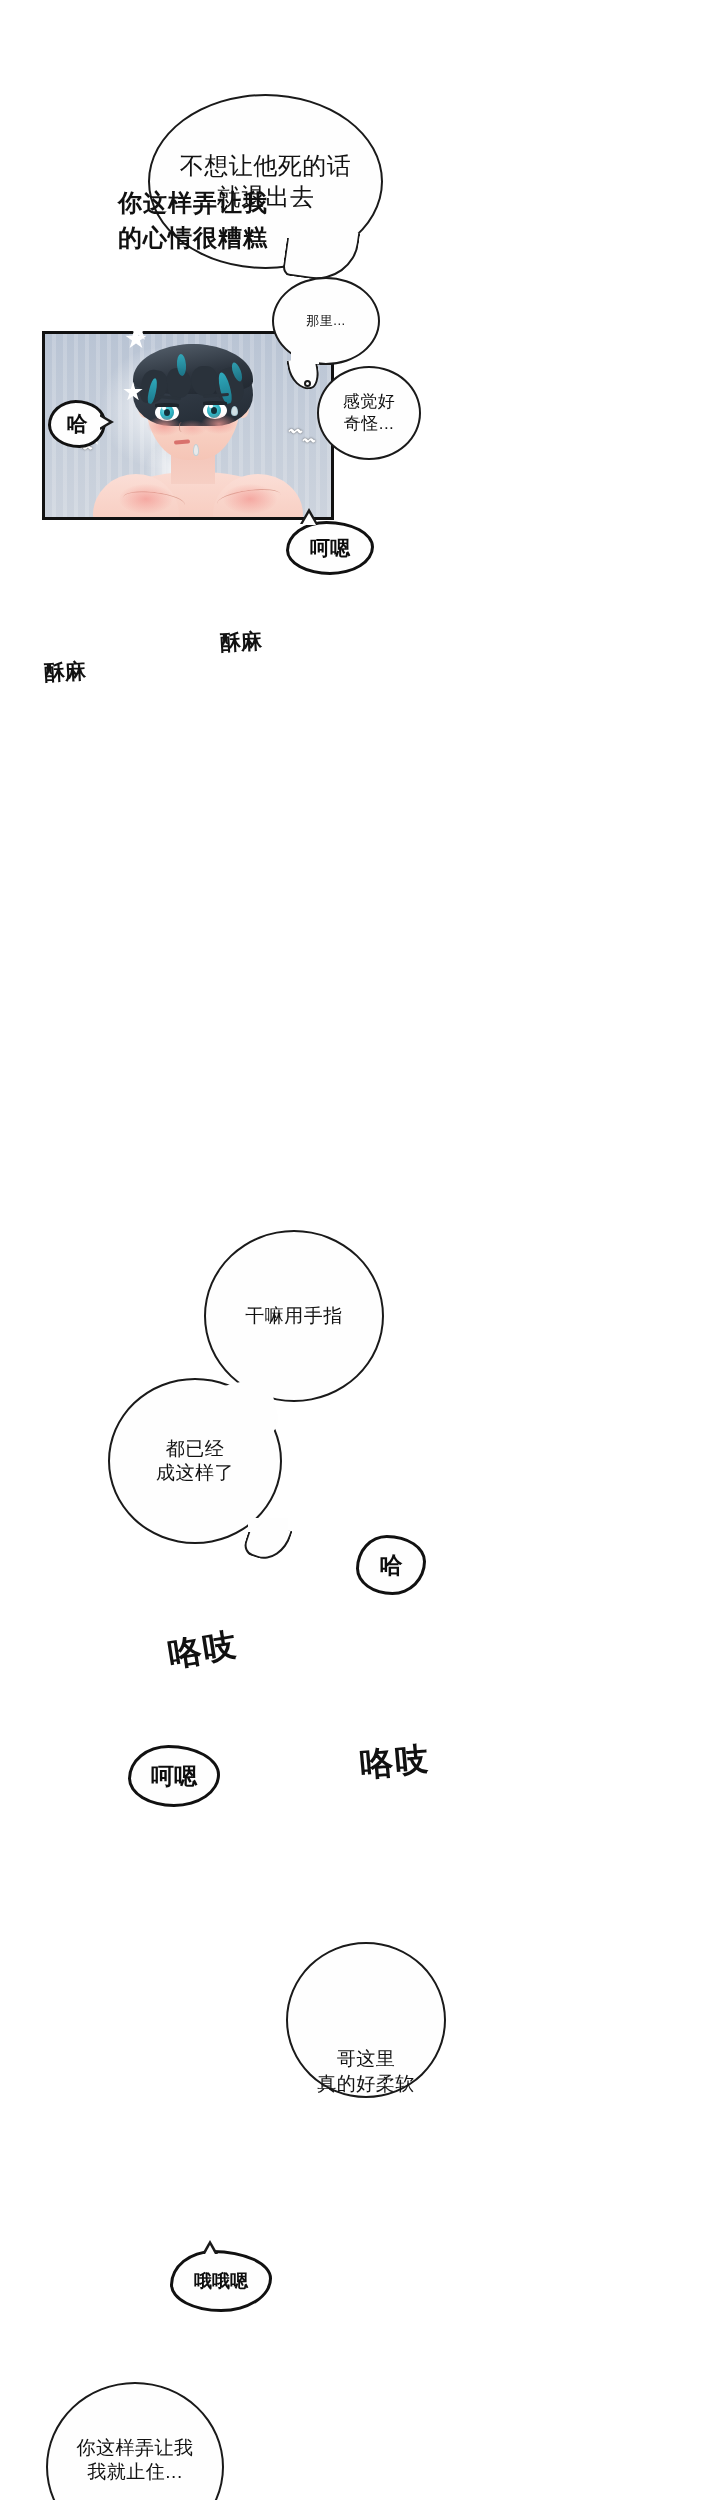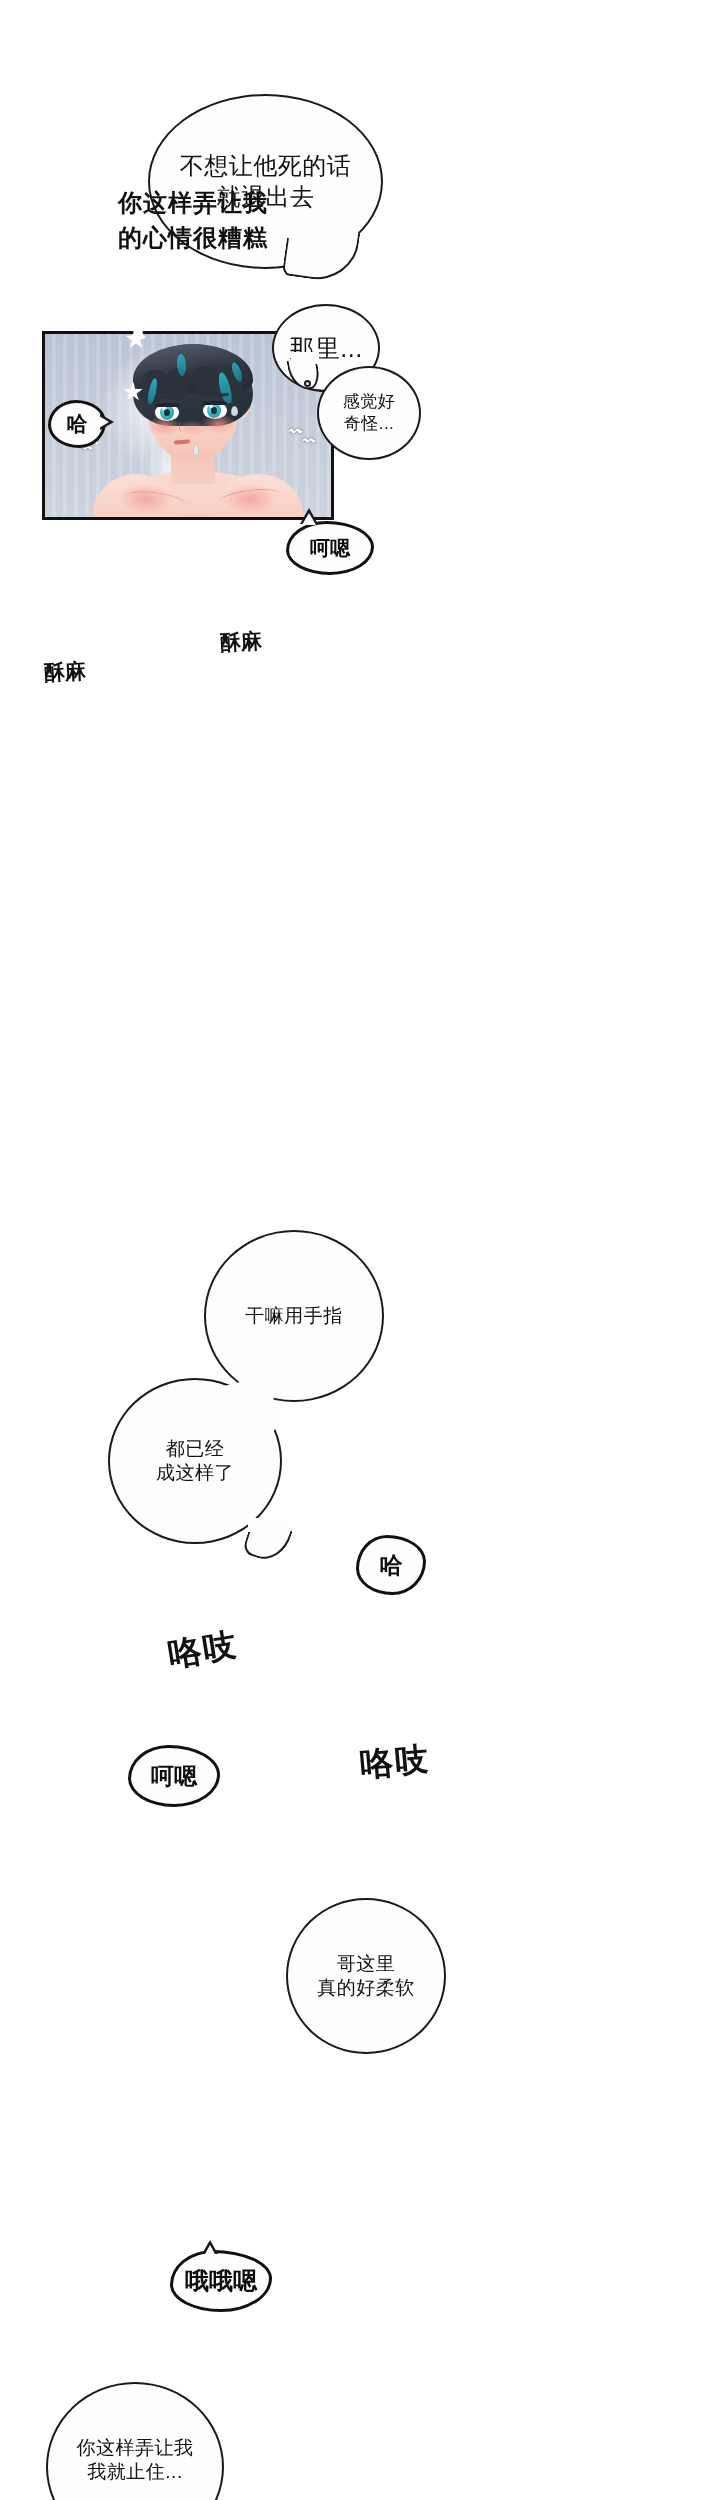--- a/index.html
+++ b/index.html
@@ -332,21 +332,21 @@
 
     <div class="squiggle" style="left:44px; top:86px; font-size:13px;">〰</div>
     <div class="squiggle" style="left:36px; top:104px; font-size:11px;">〰</div>
     <div class="squiggle" style="left:244px; top:86px; font-size:13px;">〰</div>
     <div class="squiggle" style="left:258px; top:96px; font-size:12px;">〰</div>
   </div>
 
   <div class="star" style="left:126px; top:318px; width:24px; height:24px; background:#ffffff;
               filter:drop-shadow(0 0 1.4px #3a3a3a);"></div>
 
-  <div class="bubble round" style="left:272px; top:304px; width:108px; height:88px; font-size:25px;">
+  <div class="bubble round" style="left:272px; top:277px; width:108px; height:88px; font-size:13px;">
     <span class="bubble-text">那里...</span>
   </div>
   <div style="position:absolute; left:289px; top:358px; width:30px; height:32px;
               background:#fefefe; border:2.5px solid #1a1a1a; border-top:none;
               border-radius:0 0 40% 70% / 0 0 70% 90%; transform:rotate(-10deg);"></div>
   <div style="position:absolute; left:291px; top:352px; width:28px; height:12px; background:#fefefe;"></div>
 
   <div class="bubble round" style="left:317px; top:366px; width:104px; height:94px; font-size:17px;">
     <span class="bubble-text">感觉好
 奇怪...</span>
@@ -407,26 +407,26 @@
   </div>
 
   <div class="rough" style="left:128px; top:1745px; width:92px; height:62px; font-size:23px;
               border-radius:44% 56% 50% 50% / 54% 48% 52% 46%;">
     <span class="bubble-text">呵嗯</span>
   </div>
 
   <div class="sfx" style="left:360px; top:1742px; font-size:33px; transform:rotate(-5deg);
               letter-spacing:2px;">咯吱</div>
 
-  <div class="bubble round" style="left:286px; top:1898px; width:160px; height:156px; font-size:19px;">
+  <div class="bubble round" style="left:286px; top:1942px; width:160px; height:156px; font-size:19px;align-items:flex-end;">
     <span class="bubble-text">哥这里
 真的好柔软</span>
   </div>
 
-  <div class="rough" style="left:170px; top:2250px; width:102px; height:62px; font-size:24px;
+  <div class="rough" style="left:170px; top:2250px; width:102px; height:62px; font-size:18px;
               border-radius:42% 58% 50% 50% / 56% 46% 54% 44%;">
     <span class="bubble-text">哦哦嗯</span>
   </div>
   <div style="position:absolute; left:202px; top:2240px; width:0; height:0;
               border-left:8px solid transparent; border-right:8px solid transparent;
               border-bottom:14px solid #1a1a1a;"></div>
   <div style="position:absolute; left:204px; top:2245px; width:0; height:0;
               border-left:6px solid transparent; border-right:6px solid transparent;
               border-bottom:11px solid #fefefe;"></div>
 

